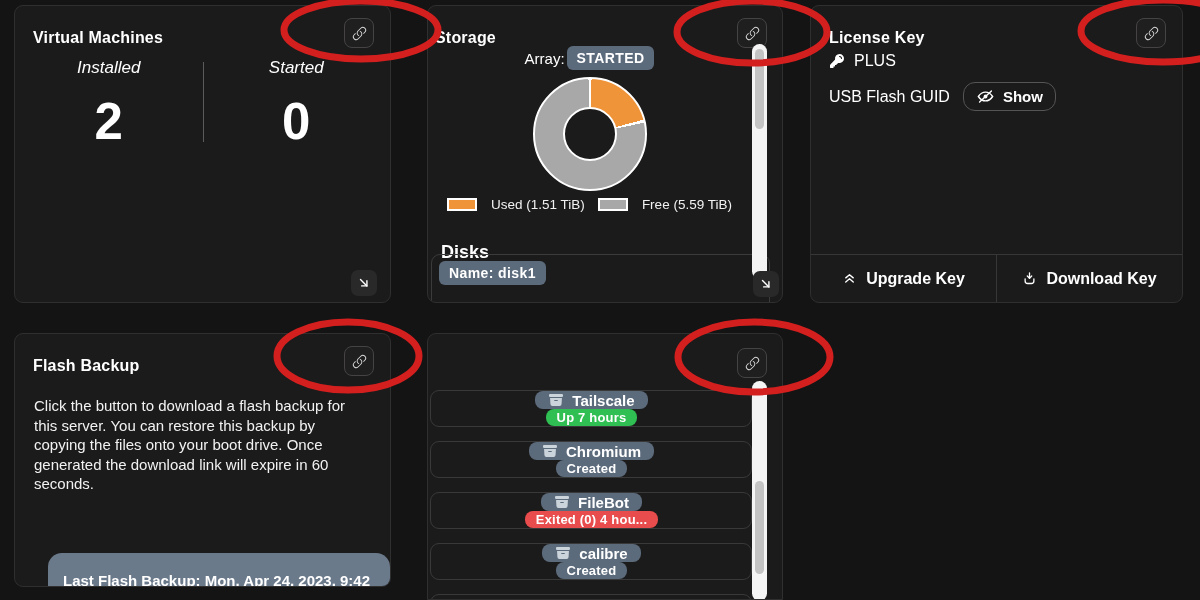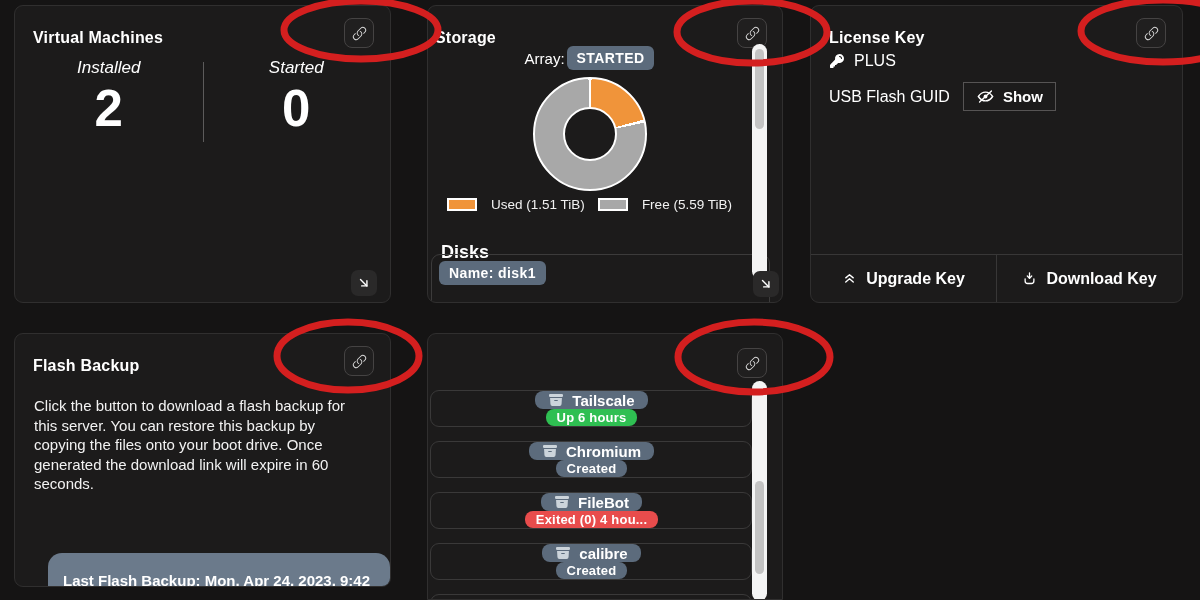--- a/index.html
+++ b/index.html
@@ -13,21 +13,21 @@
         border-radius:8px;display:flex;align-items:center;justify-content:center;color:#d9d9d9;
         background:rgba(255,255,255,.02);cursor:pointer;}
   .link-btn svg{width:15px;height:15px;}
   .resize-btn{position:absolute;width:26px;height:26px;background:#2a2929;border-radius:7px;
         display:flex;align-items:center;justify-content:center;z-index:6;cursor:pointer;}
   .resize-btn svg{width:14px;height:14px;}
 
   
   .vm-stats{position:absolute;top:52px;left:0;right:0;display:flex;text-align:center;}
   .vm-stat{flex:1;}
-  .vm-stat .lbl{font-style:italic;font-size:17px;margin-bottom:5px;}
+  .vm-stat .lbl{font-style:italic;font-size:17px;margin-bottom:18px;}
   .vm-stat .val{font-size:51px;font-weight:600;line-height:1;}
   .vm-divider{position:absolute;left:50%;top:56px;width:1px;height:80px;background:#5c5b5b;}
 
   
   .array-line{position:absolute;top:40px;left:0;width:323px;display:flex;justify-content:center;
         align-items:center;gap:2px;font-size:15px;}
   .badge-slate{background:var(--slate);border-radius:6px;padding:4px 10px;font-weight:700;
         font-size:14px;letter-spacing:.4px;}
   .donut{position:absolute;top:71px;left:105px;width:114px;height:114px;border-radius:50%;
         border:2px solid #fff;box-sizing:border-box;}
@@ -42,21 +42,21 @@
         border:1px solid #3c3b3b;border-radius:9px 9px 0 0;}
   .disk-badge{display:inline-block;margin:6px 0 0 7px;}
 
   .scrollbar{position:absolute;width:15px;background:#f4f4f4;border-radius:8px;z-index:5;}
   .scroll-thumb{position:absolute;left:3px;width:9px;background:#c3c3c3;border-radius:5px;}
 
   
   .key-line{position:absolute;top:46px;left:18px;display:flex;align-items:center;gap:9px;font-size:16px;}
   .key-line svg{width:16px;height:16px;}
   .guid-line{position:absolute;top:76px;left:18px;display:flex;align-items:center;gap:13px;font-size:16px;}
-  .show-btn{border:1px solid #565454;border-radius:0;padding:4px 12px;display:flex;gap:8px;
+  .show-btn{border:1px solid #565454;border-radius:12px;padding:4px 12px;display:flex;gap:8px;
         align-items:center;font-size:15px;font-weight:600;background:transparent;color:#fff;cursor:pointer;}
   .show-btn svg{width:19px;height:19px;}
   .license-footer{position:absolute;bottom:0;left:0;right:0;height:47px;border-top:1px solid #383737;display:flex;}
   .footer-btn{flex:1;display:flex;align-items:center;justify-content:center;gap:9px;font-size:16px;
         font-weight:600;cursor:pointer;}
   .footer-btn svg{width:15px;height:15px;}
   .footer-divider{width:1px;background:#383737;}
 
   
   .flash-desc{position:absolute;top:47px;left:19px;width:324px;font-size:15px;line-height:19.5px;color:#f2f2f2;}
@@ -213,21 +213,21 @@
     <div class="docker-list">
 
       <div class="docker-row">
         <span class="name-badge">
           <svg viewBox="0 0 24 24" fill="currentColor">
               <path d="M3.375 3C2.339 3 1.5 3.84 1.5 4.875v.75c0 1.036.84 1.875 1.875 1.875h17.25c1.035 0 1.875-.84 1.875-1.875v-.75C22.5 3.839 21.66 3 20.625 3H3.375z"></path>
               <path fill-rule="evenodd" d="M3.087 9l.54 9.176A3 3 0 006.62 21h10.757a3 3 0 002.995-2.824L20.913 9H3.087zm6.163 3.75A.75.75 0 0110 12h4a.75.75 0 010 1.5h-4a.75.75 0 01-.75-.75z" clip-rule="evenodd"></path>
             </svg>
           <span>Tailscale</span>
         </span>
-        <span class="status-badge" data-status="success">Up 6 hours</span>
+        <span class="status-badge" data-status="success">Up 7 hours</span>
       </div>
 
       <div class="docker-row">
         <span class="name-badge">
           <svg viewBox="0 0 24 24" fill="currentColor">
               <path d="M3.375 3C2.339 3 1.5 3.84 1.5 4.875v.75c0 1.036.84 1.875 1.875 1.875h17.25c1.035 0 1.875-.84 1.875-1.875v-.75C22.5 3.839 21.66 3 20.625 3H3.375z"></path>
               <path fill-rule="evenodd" d="M3.087 9l.54 9.176A3 3 0 006.62 21h10.757a3 3 0 002.995-2.824L20.913 9H3.087zm6.163 3.75A.75.75 0 0110 12h4a.75.75 0 010 1.5h-4a.75.75 0 01-.75-.75z" clip-rule="evenodd"></path>
             </svg>
           <span>Chromium</span>
         </span>

